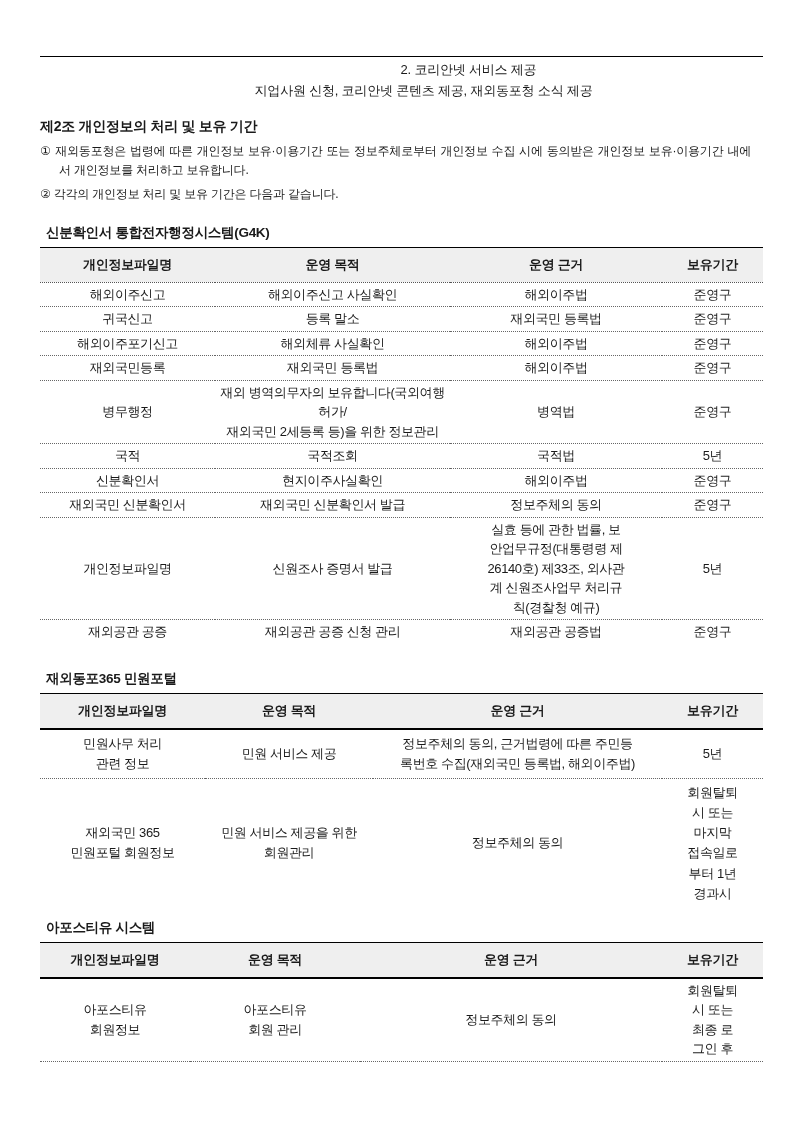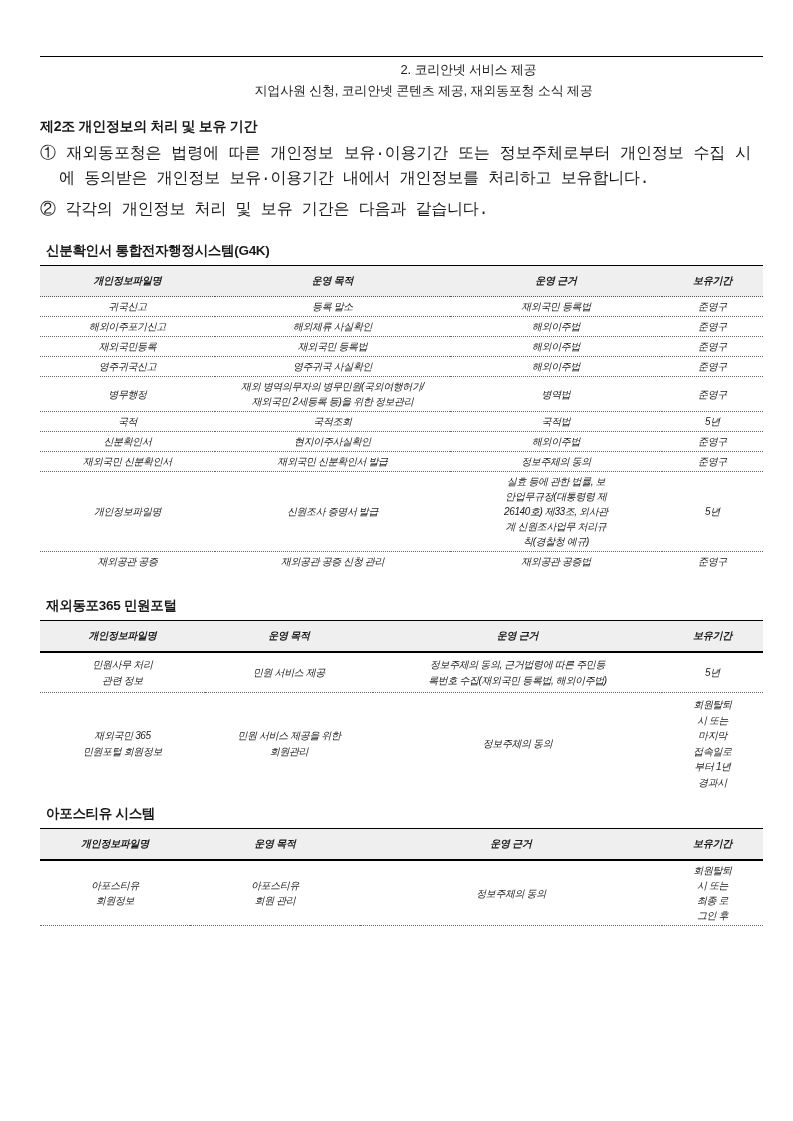--- a/index.html
+++ b/index.html
@@ -12,31 +12,31 @@
   .page{position:relative;width:793px;height:1064px;overflow:hidden;background:#fff;}
   .content{padding:0 30px 0 40px;}
 
   
   .doc-top{border-top:1.5px solid #000;margin-top:56px;padding-top:4px;font-size:13px;}
   .doc-top .line1{text-align:center;padding-left:134px;}
   .doc-top .line2{text-align:center;padding-left:44px;margin-top:3px;}
 
   
   .sec-heading{font-size:14px;font-weight:bold;margin:18px 0 0 0;letter-spacing:-0.3px;}
-  .clause{font-size:16px;line-height:1.55;text-align:justify;margin:6px 12px 0 0;
-          padding-left:19px;text-indent:-19px;font-family:Liberation Mono, monospace;}
+  .clause{font-size:12px;line-height:1.55;text-align:justify;margin:6px 12px 0 0;
+          padding-left:19px;text-indent:-19px;}
   .clause .marker{display:inline;}
 
   
   .tbl-title{font-size:13.5px;font-weight:bold;margin:0 0 5px 6px;letter-spacing:-0.3px;}
   .tbl-title.t1t{margin-top:20px;}
   .tbl-title.t2t{margin-top:26px;}
   .tbl-title.t3t{margin-top:11px;}
 
-  table.data-table{width:100%;border-collapse:collapse;table-layout:fixed;font-size:10px;font-style:italic;}
+  table.data-table{width:100%;border-collapse:collapse;table-layout:fixed;font-size:13px;}
   table.data-table thead th{
     background:#efefef;font-weight:bold;text-align:center;
     padding:8px 2px;border-top:1.5px solid #000;letter-spacing:-0.3px;
   }
   table.t1 thead th{border-bottom:1.5px dotted #555;}
   table.t2 thead th,table.t3 thead th{border-bottom:2.5px solid #000;}
 
   table.data-table td{
     text-align:center;vertical-align:middle;
     padding:2px 2px;line-height:1.5;white-space:pre-line;
@@ -85,46 +85,46 @@
         <thead>
           <tr>
               <th>개인정보파일명</th>
               <th>운영 목적</th>
               <th>운영 근거</th>
               <th>보유기간</th>
             </tr>
         </thead>
         <tbody>
             <tr>
+              <td>해외이주신고</td>
+              <td>해외이주신고 사실확인</td>
+              <td>해외이주법</td>
+              <td>준영구</td>
+            </tr>
+            <tr>
               <td>귀국신고</td>
               <td>등록 말소</td>
               <td>재외국민 등록법</td>
               <td>준영구</td>
             </tr>
             <tr>
               <td>해외이주포기신고</td>
               <td>해외체류 사실확인</td>
               <td>해외이주법</td>
               <td>준영구</td>
             </tr>
             <tr>
               <td>재외국민등록</td>
               <td>재외국민 등록법</td>
               <td>해외이주법</td>
               <td>준영구</td>
             </tr>
             <tr>
-              <td>영주귀국신고</td>
-              <td>영주귀국 사실확인</td>
-              <td>해외이주법</td>
-              <td>준영구</td>
-            </tr>
-            <tr>
               <td>병무행정</td>
-              <td>재외 병역의무자의 병무민원(국외여행허가/
+              <td>재외 병역의무자의 보유합니다(국외여행허가/
 재외국민 2세등록 등)을 위한 정보관리</td>
               <td>병역법</td>
               <td>준영구</td>
             </tr>
             <tr>
               <td>국적</td>
               <td>국적조회</td>
               <td>국적법</td>
               <td>5년</td>
             </tr>

